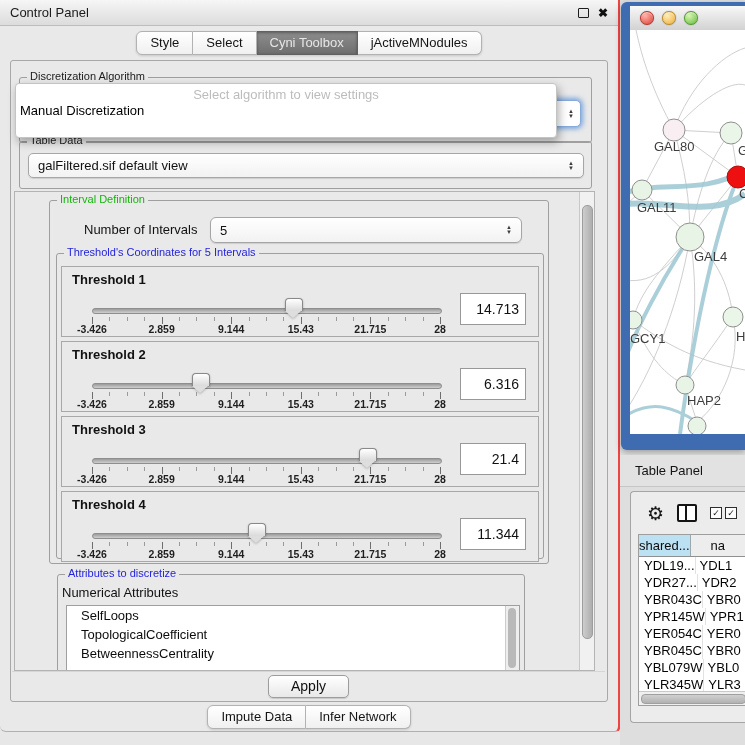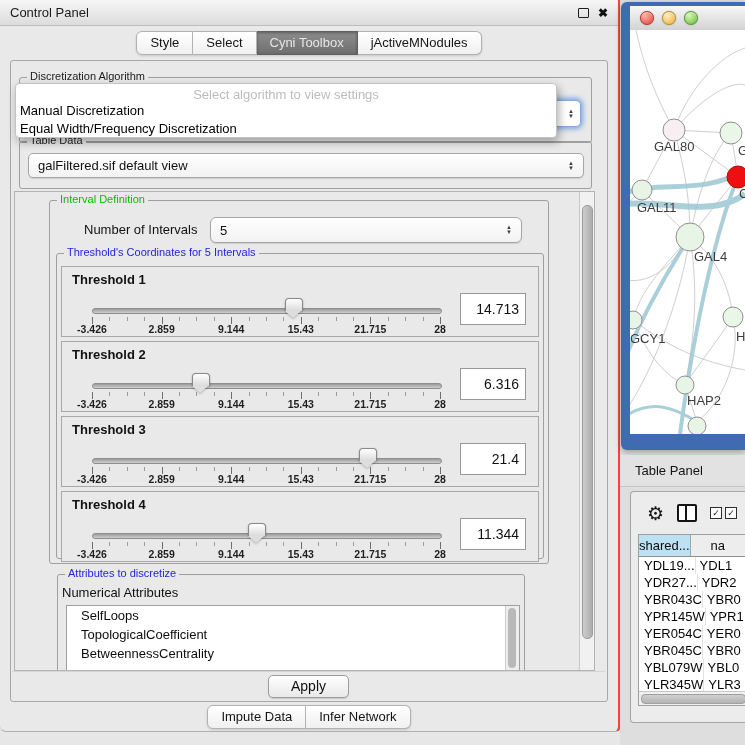--- a/index.html
+++ b/index.html
@@ -178,21 +178,20 @@
       <div class="focus-combo">
         <span class="stepper" style="margin-left:auto;padding-right:6px">
           <span>▲</span>
             <span>▼</span>
         </span>
       </div>
 
       <div class="popup">
         <div class="popup-placeholder">Select algorithm to view settings</div>
         <div class="popup-item bold">Manual Discretization</div>
-        <div class="popup-item">Equal Width/Frequency Discretization</div>
       </div>
 
       <div class="group" style="left:8px;top:80px;width:571px;height:46px">
         <span class="group-title">Table Data</span>
         <div class="combo" style="left:8px;top:11px;width:536px;height:23px">
           <span>galFiltered.sif default view</span>
           <span class="stepper">
             <span>▲</span>
               <span>▼</span>
           </span>

